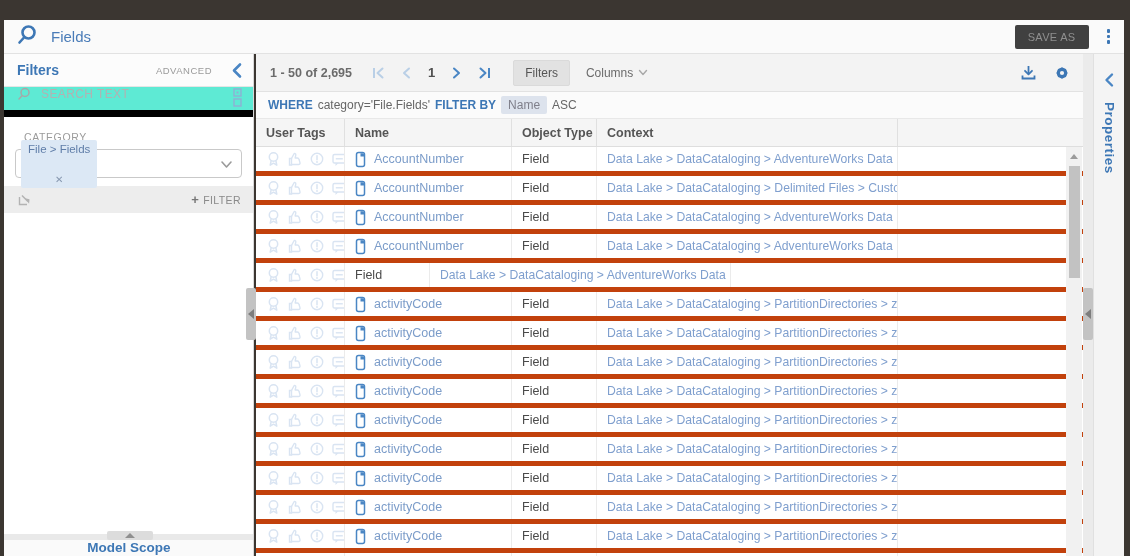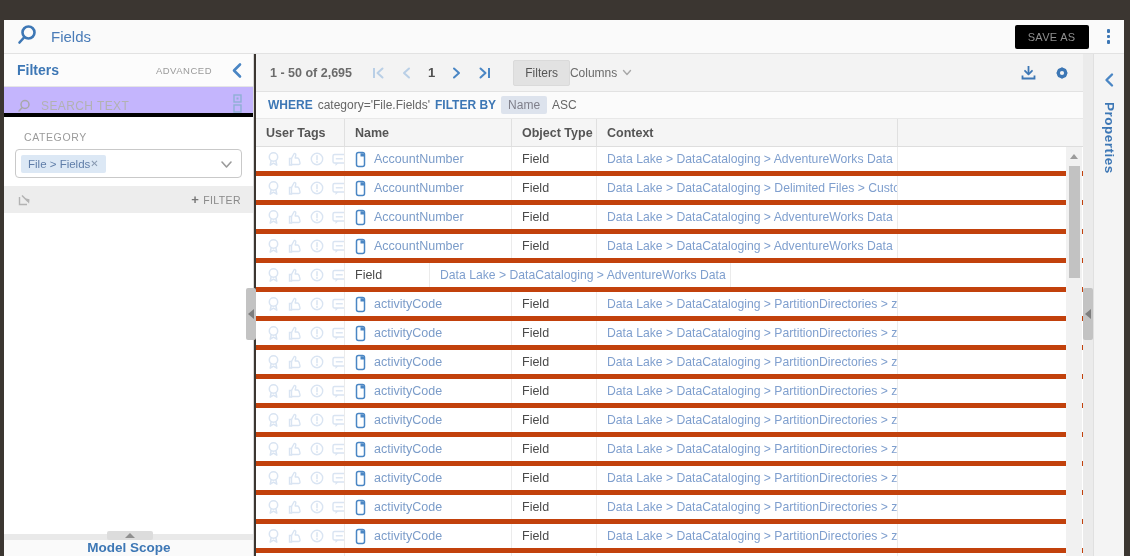--- a/index.html
+++ b/index.html
@@ -4,35 +4,35 @@
 <style>
   * { margin:0; padding:0; box-sizing:border-box; }
   html,body { width:1130px; height:556px; overflow:hidden; }
   body { font-family:"Liberation Sans","DejaVu Sans",sans-serif; background:#3b3631; position:relative; }
   .frame { position:absolute; left:0; top:16px; width:1130px; height:556px; background:#3b3631; }
   
   .titlebar { position:absolute; left:4px; top:4px; width:1120px; height:34px; background:#fafafa; border-bottom:1px solid #e2e2e2; display:flex; align-items:center; }
   .titlebar .mag { margin-left:12px; }
   .app-title { color:#4a7cb8; font-size:15px; margin-left:13px; }
   .titlebar-right { margin-left:auto; display:flex; align-items:center; }
-  .saveas-btn { background:#000000; color:#8f8f8f; font-size:11px; letter-spacing:.3px; padding:6px 13px; border-radius:2px; cursor:pointer; }
+  .saveas-btn { background:#404040; color:#8f8f8f; font-size:11px; letter-spacing:.3px; padding:6px 13px; border-radius:2px; cursor:pointer; }
   .kebab { display:flex; flex-direction:column; gap:2px; padding:4px 8px; margin:0 6px 0 10px; cursor:pointer; }
   .kebab i { width:3.5px; height:3.5px; background:#3d77b5; border-radius:1px; display:block; }
   
   .sidebar { position:absolute; left:4px; top:38px; width:250px; height:514px; background:#fff; border-right:1px solid #d8d8d8; }
   .sb-head { height:33px; background:#fcfcfc; border-bottom:1px solid #e5e5e5; display:flex; align-items:center; padding:0 10px 0 13px; }
   .sb-title { color:#3d77b5; font-weight:bold; font-size:14px; }
   .advanced { margin-left:auto; color:#9a9a9a; font-size:9.5px; letter-spacing:.5px; margin-right:18px; cursor:pointer; }
   .sb-collapse { cursor:pointer; display:flex; align-items:center; }
-  .sb-search { height:30px; border-bottom:4px solid #000000; display:flex; align-items:flex-end; padding:0 10px 0 13px; background:#c4b5fd; }
+  .sb-search { height:30px; border-bottom:7px solid #000000; display:flex; align-items:flex-start; padding:0 10px 0 13px; background:#5eead4; }
   .sb-search input { border:none; outline:none; flex:1; margin-left:10px; font-size:12px; color:#555; font-family:inherit; background:transparent; }
   .sb-search input::placeholder { color:#b2b2b2; letter-spacing:.4px; }
   .cat-label { color:#9b9b9b; font-size:10.5px; letter-spacing:.6px; margin:14px 0 6px 20px; }
   .cat-select { margin:0 11px; height:29px; background:#fff; border:1px solid #c9c9c9; border-radius:4px; display:flex; align-items:center; padding:0 8px 0 5px; cursor:pointer; }
-  .chip { background:#dce8f5; color:#5f7da8; font-size:11.5px; padding:3px 7px; border-radius:2px; display:flex; align-items:center; gap:0; }
+  .chip { background:#dce8f5; color:#5f7da8; font-size:11.5px; padding:3px 7px; border-radius:2px; display:flex; align-items:center; gap:19px;flex-direction:column; }
   .chip .x { color:#8798b0; font-size:10px; font-weight:bold; cursor:pointer; }
   .cat-select .dd { margin-left:auto; }
   .filter-bar { margin-top:8px; height:27px; background:#ededed; display:flex; align-items:center; padding:0 12px 0 12px; }
   .filter-add { margin-left:auto; color:#8a8a8a; font-size:10.5px; letter-spacing:.4px; display:flex; align-items:center; gap:4px; cursor:pointer; }
   .filter-add .plus { font-size:13px; font-weight:bold; color:#777; }
   .sb-bottom { position:absolute; left:0; bottom:0; width:100%; }
   .h-split { height:6px; background:#e9e9e9; position:relative; }
   .h-split .grip { position:absolute; left:103px; top:-3px; width:46px; height:9px; background:#dcdcdc; border-radius:2px; display:flex; align-items:center; justify-content:center; cursor:row-resize; }
   .h-split .grip b { width:0; height:0; border-left:5px solid transparent; border-right:5px solid transparent; border-bottom:5px solid #8f8f8f; display:block; }
   .model-scope { height:28px; background:#fafafa; display:flex; align-items:center; padding:0 12px 0 13px;flex-direction:column; }
@@ -44,21 +44,21 @@
   .v-grip.left { left:246px; top:272px; }
   .v-grip.right { left:1083px; top:272px; }
   
   .main { position:absolute; left:256px; top:38px; width:827px; height:514px; background:#fff; }
   .toolbar { height:38px; background:#f3f3f3; border-bottom:1px solid #e2e2e2; display:flex; align-items:center; padding:0 12px 0 14px; }
   .range { color:#6b6b6b; font-size:12.5px; font-weight:bold; margin-right:14px; }
   .pg { display:flex; align-items:center; gap:4px; }
   .pg .ic { padding:3px 5px; cursor:pointer; display:flex; }
   .pg .num { color:#4f4f4f; font-weight:bold; font-size:13px; padding:0 7px; }
   .filters-btn { background:#e2e2e2; border:1px solid #dadada; color:#555; font-size:12px; padding:5px 11px; border-radius:2px; margin-left:16px; cursor:pointer; }
-  .columns-btn { color:#6b6b6b; font-size:12px; display:flex; align-items:center; gap:5px; cursor:pointer; }
+  .columns-btn { color:#6b6b6b; font-size:12px; margin-left:16px; display:flex; align-items:center; gap:5px; cursor:pointer; }
   .toolbar-right { margin-left:auto; display:flex; align-items:center; gap:16px; }
   .toolbar-right .ic { cursor:pointer; display:flex; }
   .querybar { height:27px; background:#fbfbfb; border-bottom:1px solid #e8e8e8; display:flex; align-items:center; padding:0 12px; font-size:12px; color:#666; gap:5px; }
   .kw { color:#3d77b5; font-weight:bold; }
   .ord-chip { background:#dde3ed; color:#7e8setAttr7f8a; color:#7f7f8a; padding:2px 7px; border-radius:2px; }
   
   .thead { height:28px; background:#f5f5f5; border-bottom:1px solid #dedede; display:flex; }
   .thead .th { color:#555; font-weight:bold; font-size:12.5px; display:flex; align-items:center; border-right:1px solid #e0e0e0; padding-left:10px; overflow:hidden; white-space:nowrap; }
   .rows { height:421px; overflow:hidden; background:#fff; }
   .tr { height:29px; display:flex; border-bottom:5px solid #c2410c; background:#fff; }

